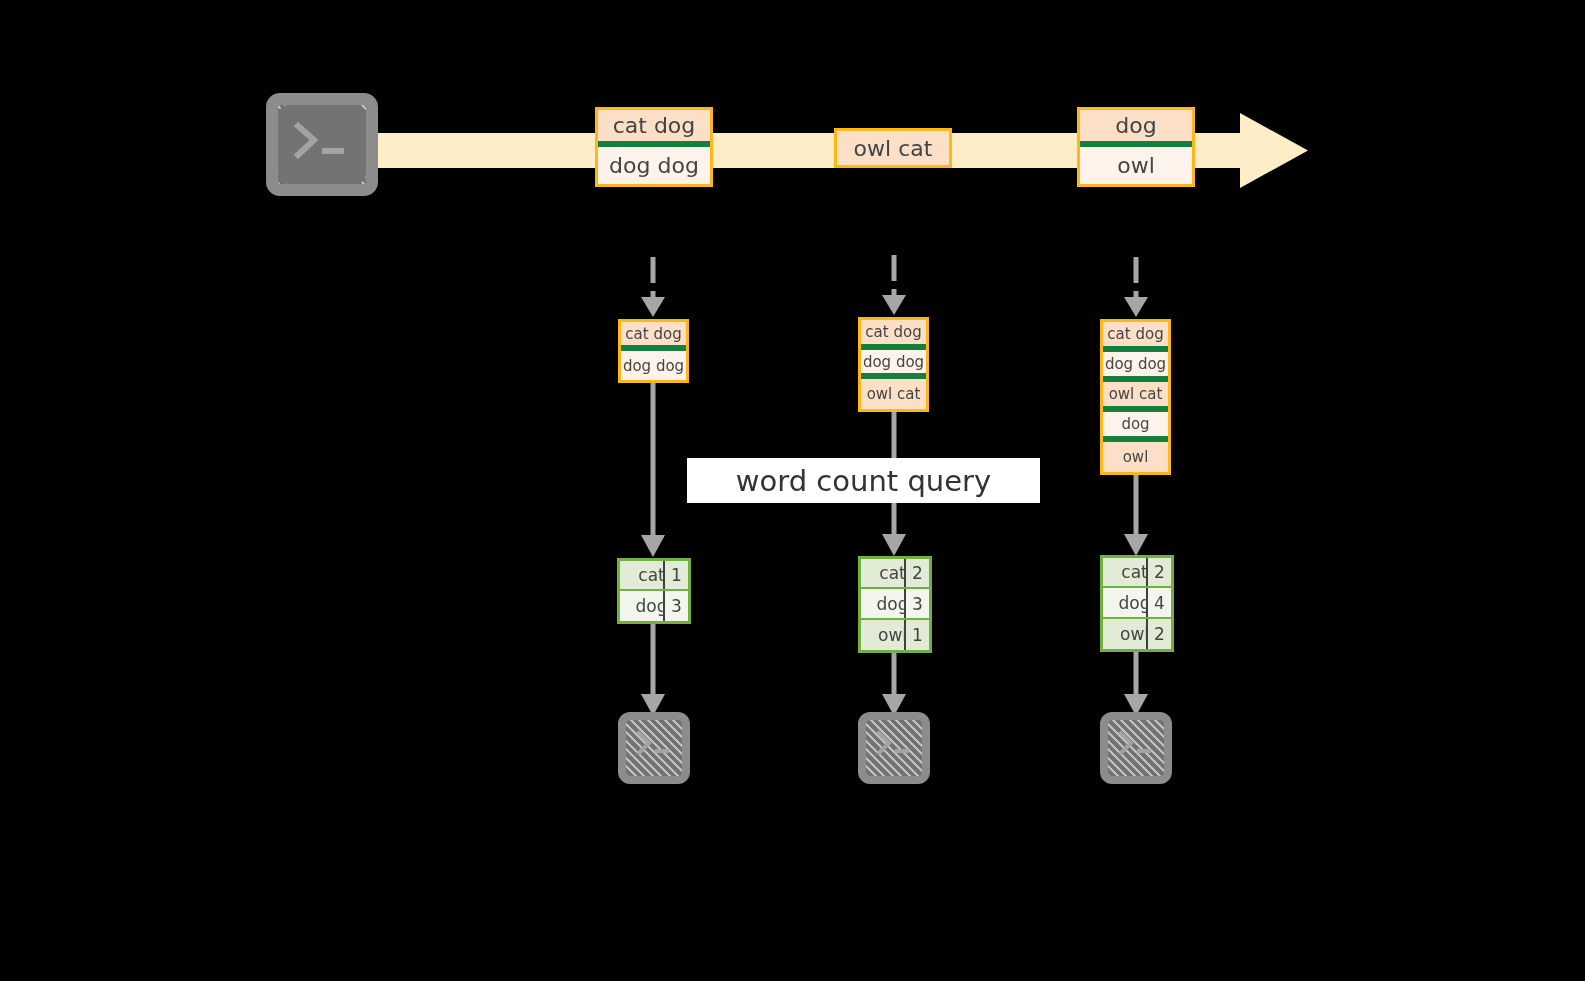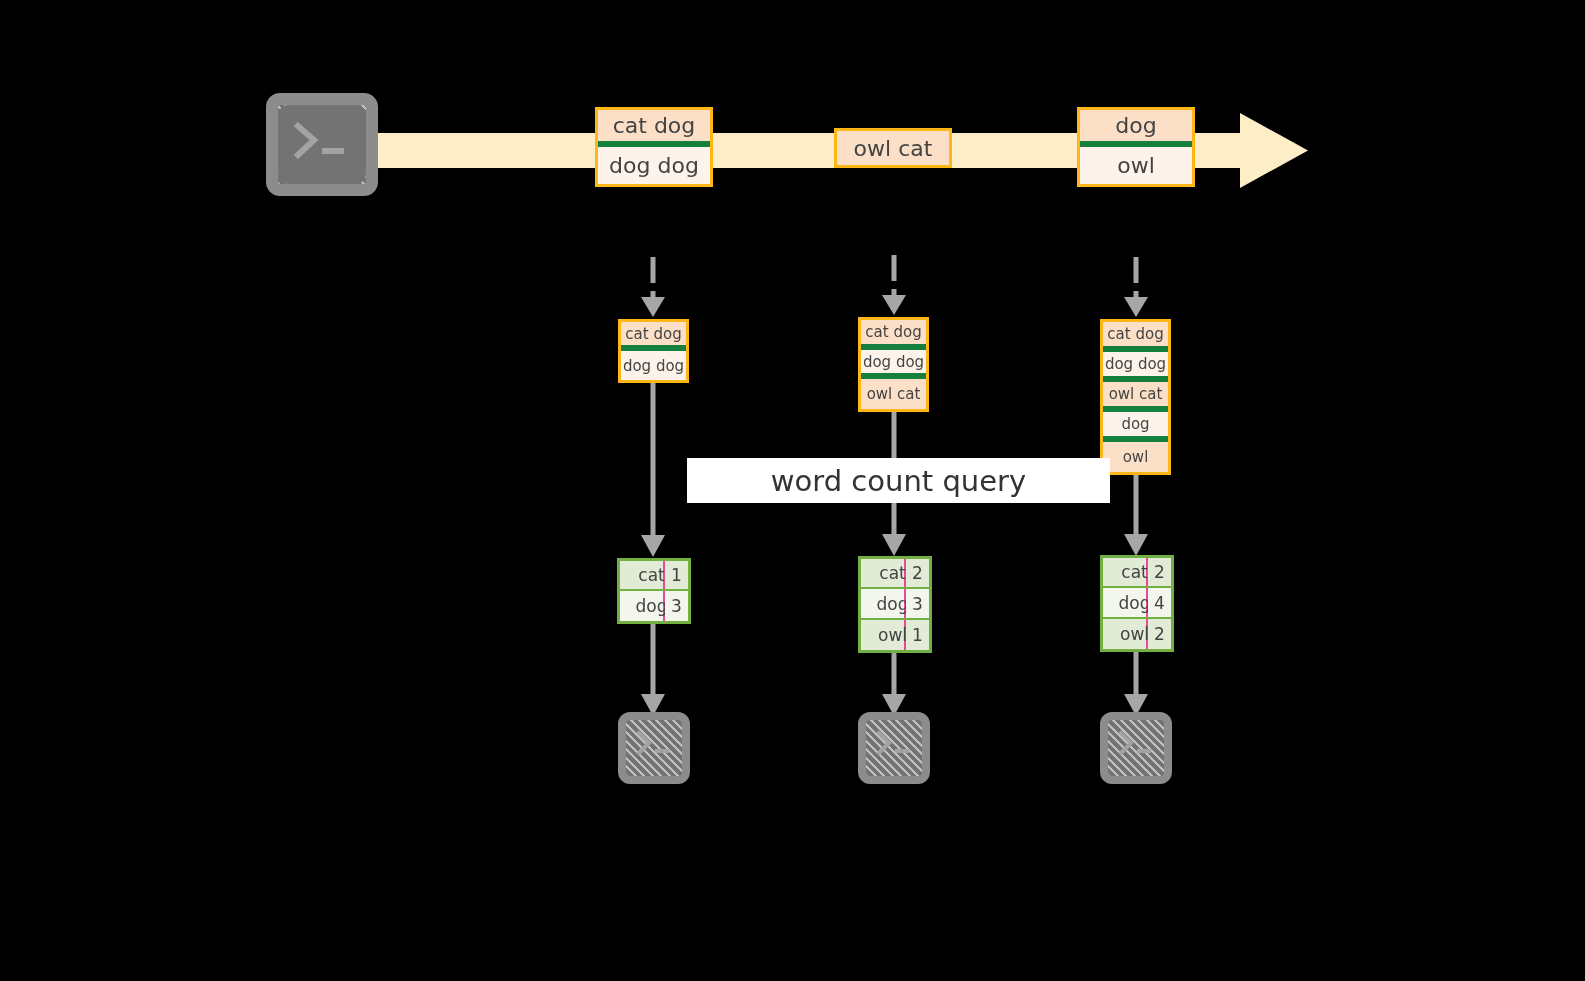--- a/index.html
+++ b/index.html
@@ -94,21 +94,21 @@
   .gtable .gk, .gtable .gv {
     box-sizing: border-box;
     display: flex;
     align-items: center;
     justify-content: center;
     font-size: 17px;
     color: #444444;
     white-space: nowrap;
   }
   .gtable .gk {
-    border-right: 2px solid #ec4899;
+    border-right: 2px solid #404040;
     padding-left: 20px;
   }
   .gtable .grow.shadeA .gk,
   .gtable .grow.shadeA .gv { background: #e2ebd6; }
   .gtable .grow.shadeB .gk,
   .gtable .grow.shadeB .gv { background: #f2f6ec; }
 
   
   .conn { position: absolute; }
 
@@ -280,15 +280,15 @@
   </svg>
 
   <div class="terminal" style="left:1100px; top:712px; width:72px; height:72px; border-width:8px; border-radius:12px;">
     <div class="hatch"></div>
     <svg style="left:9px; top:10px;" width="40" height="30" viewBox="0 0 40 30" xmlns="http://www.w3.org/2000/svg">
       <path d="M4 3 L14 13 L4 23" stroke="#a3a3a3" stroke-width="4" fill="none" stroke-linecap="square"></path>
       <rect x="20" y="19" width="14" height="4" fill="#a3a3a3"></rect>
     </svg>
   </div>
 
-  <div class="wcq" style="left:687px; top:458px; width:423px; height:45px; font-size:29px;">word count query</div>
+  <div class="wcq" style="left:687px; top:458px; width:353px; height:45px; font-size:29px;">word count query</div>
 
 </div>
 
 </body></html>

